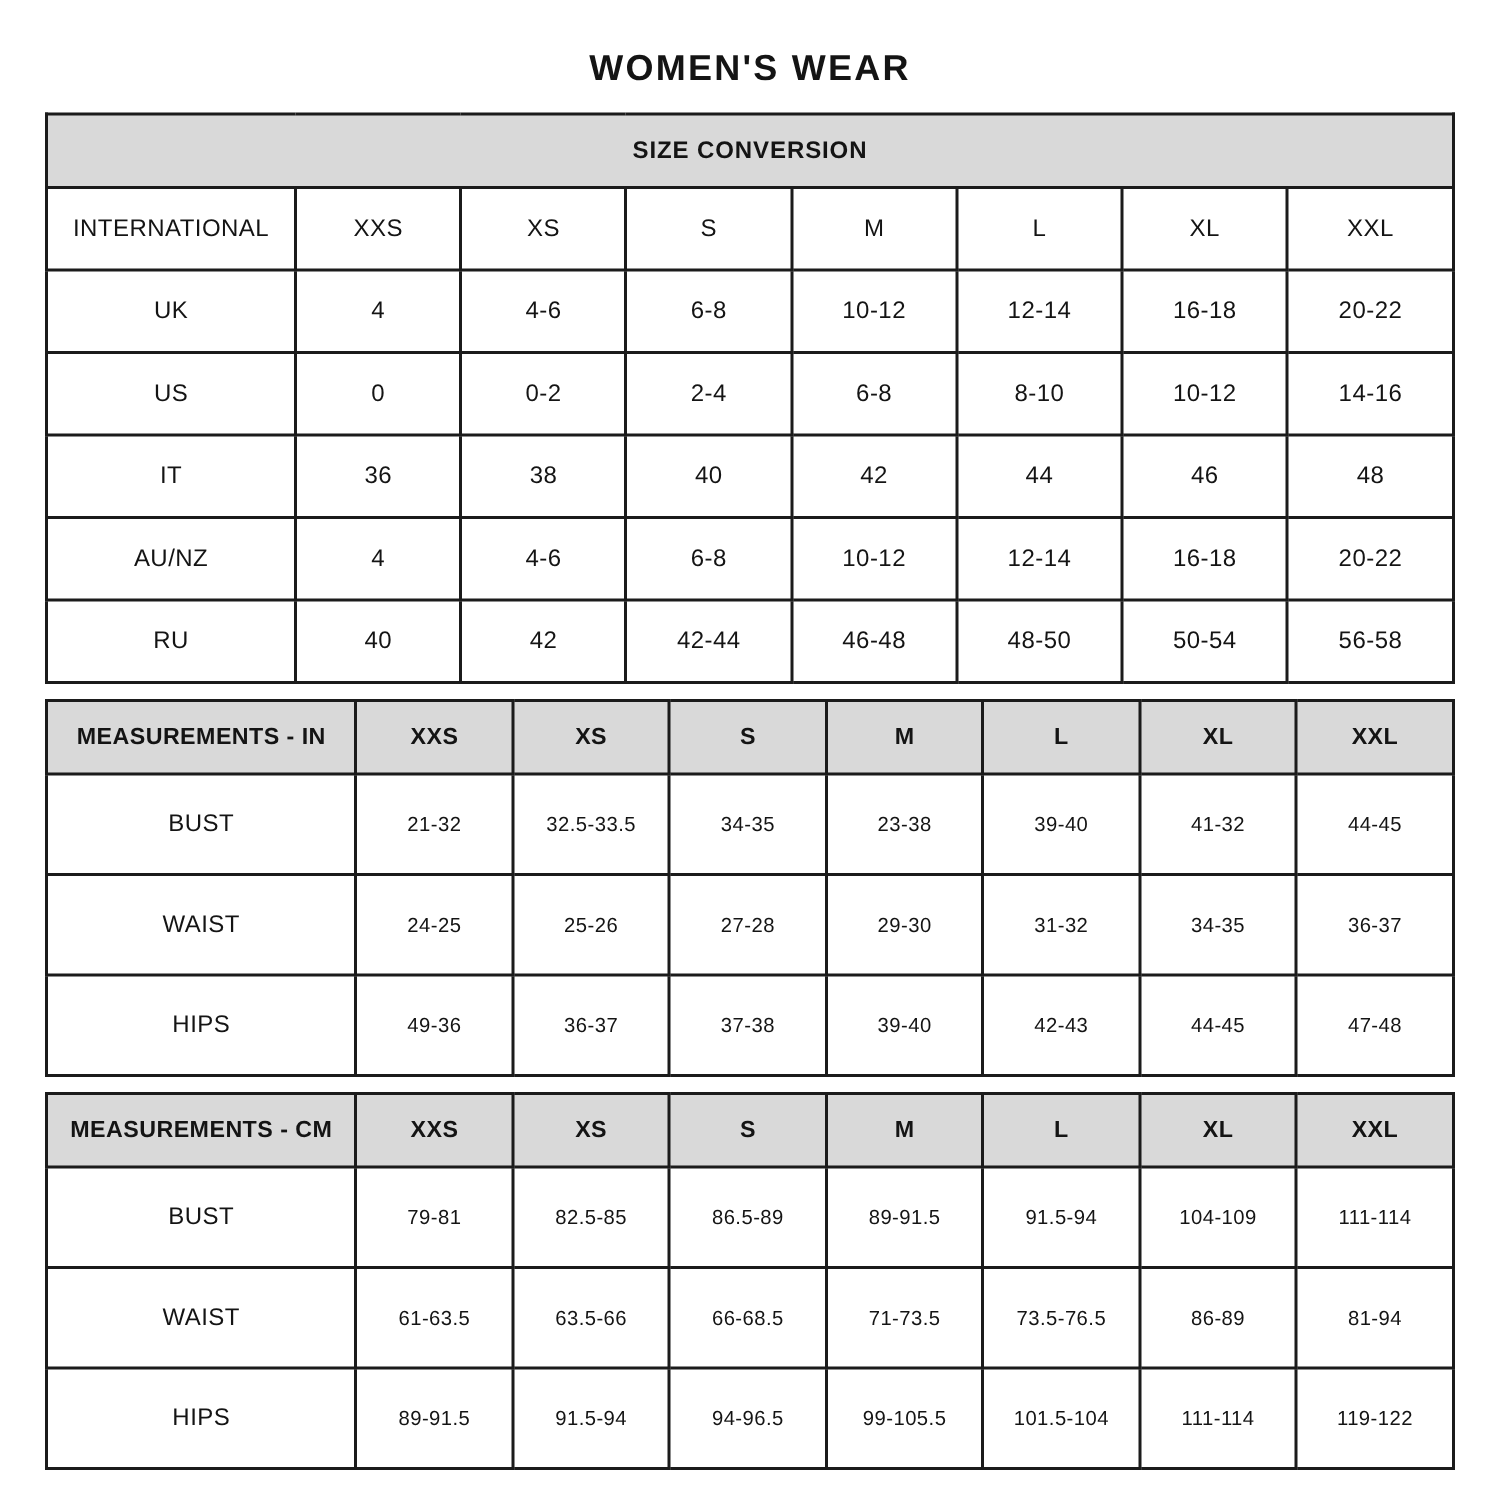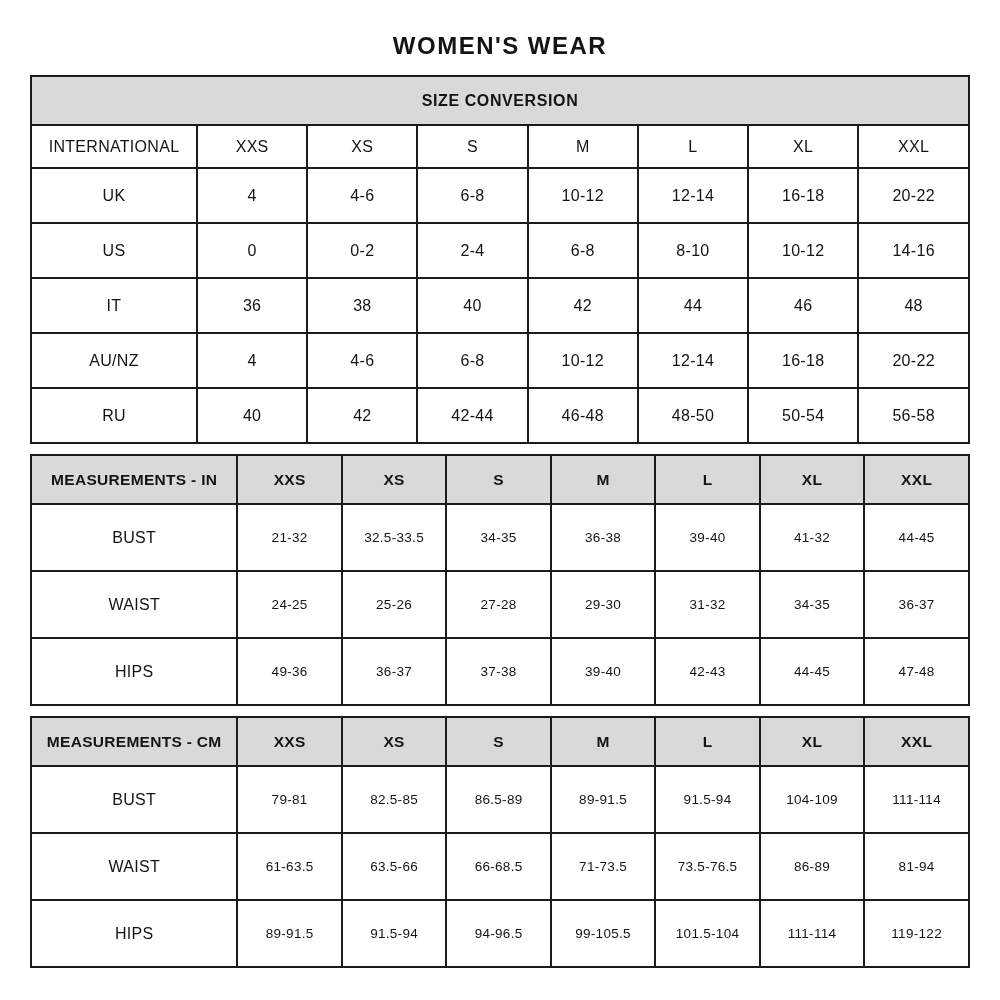--- a/index.html
+++ b/index.html
@@ -46,21 +46,21 @@
     font-weight: bold;
     font-size: 16px;
     height: 49px;
     letter-spacing: 0.6px;
   }
   
   .t-size .cols td {
     background: #ffffff;
     font-weight: normal;
     font-size: 16px;
-    height: 43px;
+    height: 55px;
   }
   .t-size tbody td {
     font-size: 16px;
     height: 55px;
   }
   
   .t-meas .cols td {
     background: #d9d9d9;
     font-weight: bold;
     font-size: 15.5px;
@@ -184,21 +184,21 @@
           <td>XL</td>
           <td>XXL</td>
         </tr>
     </thead>
     <tbody>
         <tr>
           <td class="row-label">BUST</td>
           <td>21-32</td>
           <td>32.5-33.5</td>
           <td>34-35</td>
-          <td>36-38</td>
+          <td>23-38</td>
           <td>39-40</td>
           <td>41-32</td>
           <td>44-45</td>
         </tr>
         <tr>
           <td class="row-label">WAIST</td>
           <td>24-25</td>
           <td>25-26</td>
           <td>27-28</td>
           <td>29-30</td>

